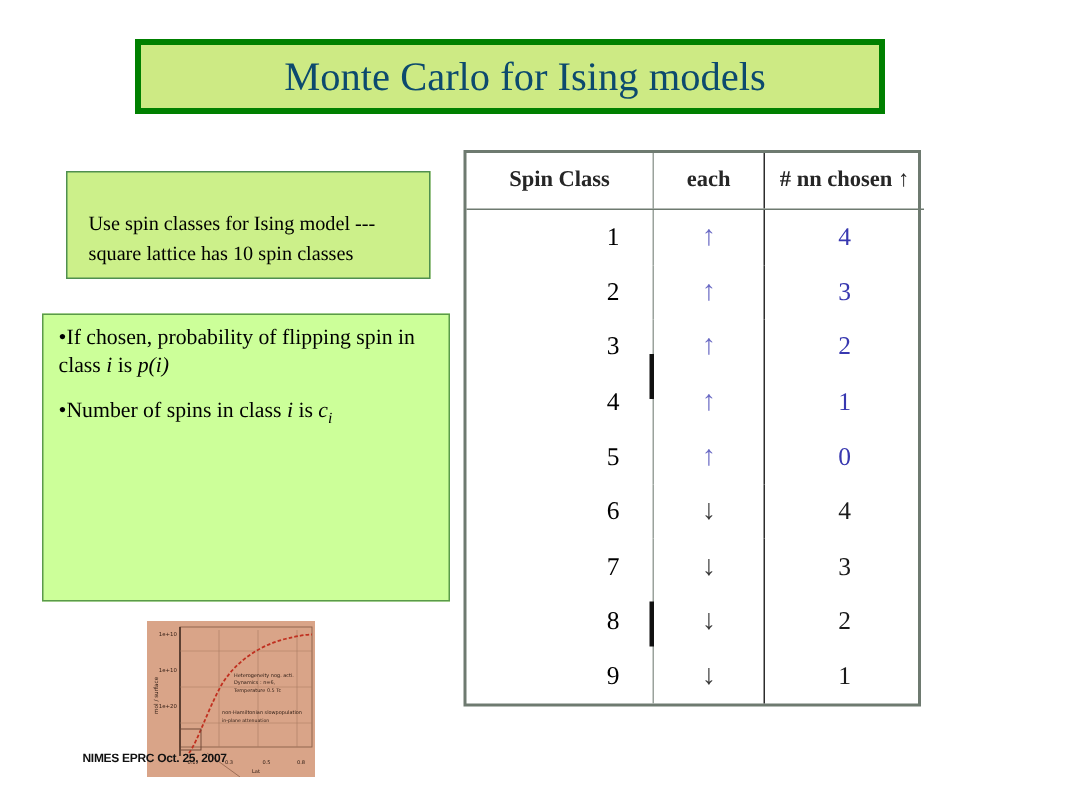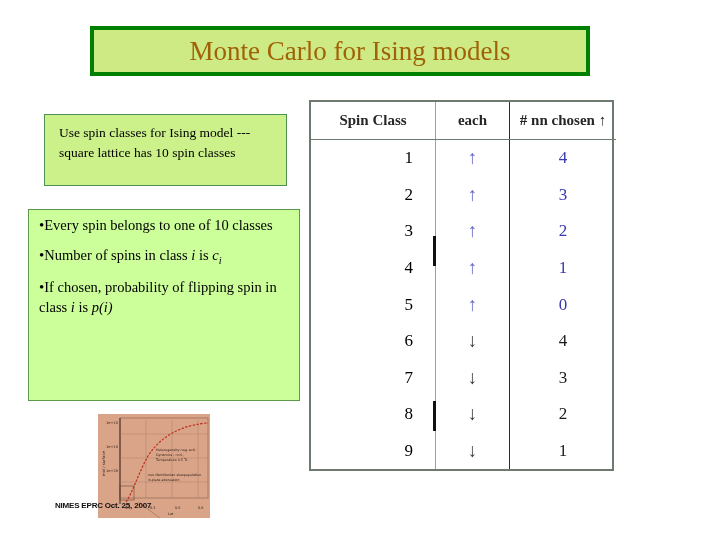--- a/index.html
+++ b/index.html
@@ -32,21 +32,21 @@
     height: 100%;
     background: #cdea84;
     box-sizing: border-box;
     display: flex;
     align-items: center;
     justify-content: center;
   }
   #title-text {
     font-size: 27px;
     line-height: 1;
-    color: #a16207;
+    color: #0c4a6e;
     font-family: "Liberation Serif", serif;
     white-space: nowrap;
     margin-left: 20px;
   }
 
   
   #note-box {
     position: absolute;
     left: 44px;
     top: 114px;
@@ -54,20 +54,21 @@
     height: 72px;
     background: #ccf08a;
     border: 1px solid #4f8f4f;
     box-sizing: border-box;
     padding: 8px 10px 6px 14px;
   }
   #note-text {
     font-size: 13.5px;
     line-height: 1.45;
     color: #000000;
+    margin-top: 16px;
   }
 
   
   #bullet-box {
     position: absolute;
     left: 28px;
     top: 209px;
     width: 272px;
     height: 192px;
     background: #ccff99;
@@ -173,31 +174,28 @@
     <div id="title-text">Monte Carlo for Ising models</div>
   </div>
 </div>
 
 <div id="note-box">
   <div id="note-text">Use spin classes for Ising model --- square lattice has 10 spin classes</div>
 </div>
 
 <div id="bullet-box">
 
+
+
   <div class="bullet-item">
-    <span class="bullet-dot">•</span><span>Every spin belongs to one of 10 classes</span>
+    <span class="bullet-dot">•</span><span>If chosen, probability of flipping spin in class </span><span class="it">i</span><span> is </span><span class="it">p(i)</span>
   </div>
-
 
   <div class="bullet-item">
     <span class="bullet-dot">•</span><span>Number of spins in class </span><span class="it">i</span><span> is </span><span class="it">c</span><span class="sub">i</span>
-  </div>
-
-  <div class="bullet-item">
-    <span class="bullet-dot">•</span><span>If chosen, probability of flipping spin in class </span><span class="it">i</span><span> is </span><span class="it">p(i)</span>
   </div>
 
 </div>
 
 <div id="spin-table-wrap">
   <table id="spin-table">
     <thead>
       <tr>
         <th class="col-class">Spin Class</th>
         <th class="col-spin">each</th>

